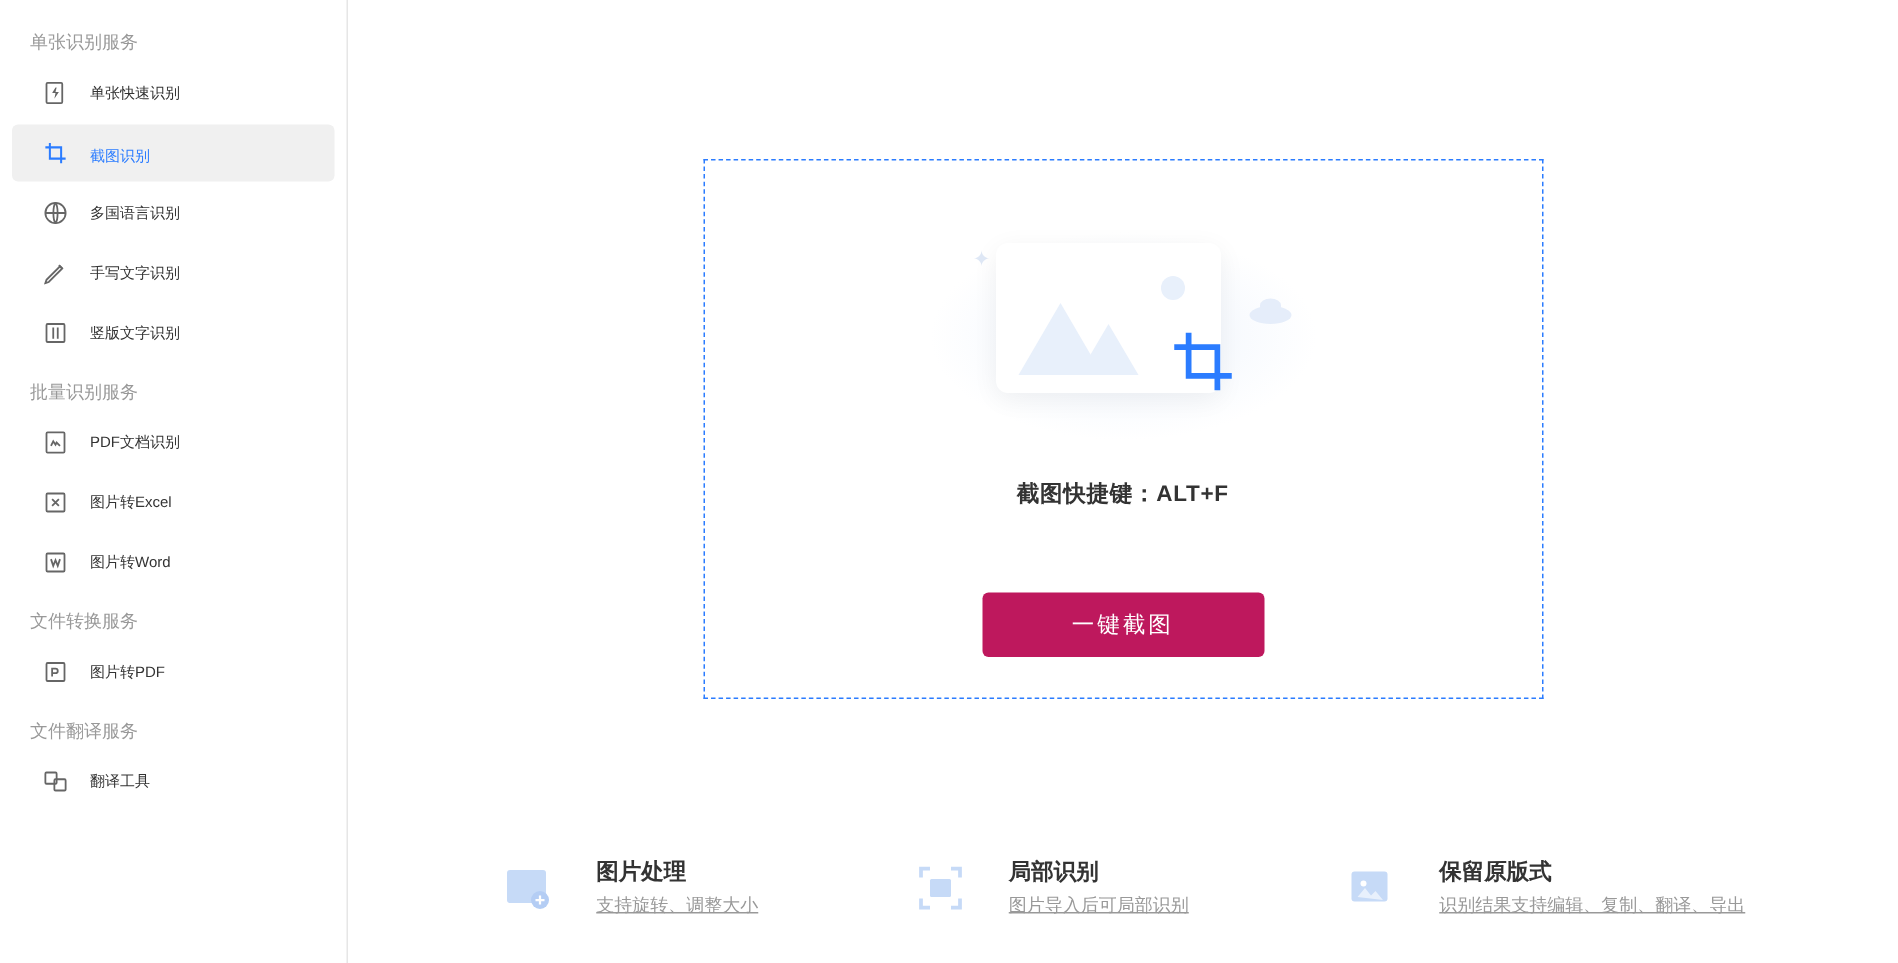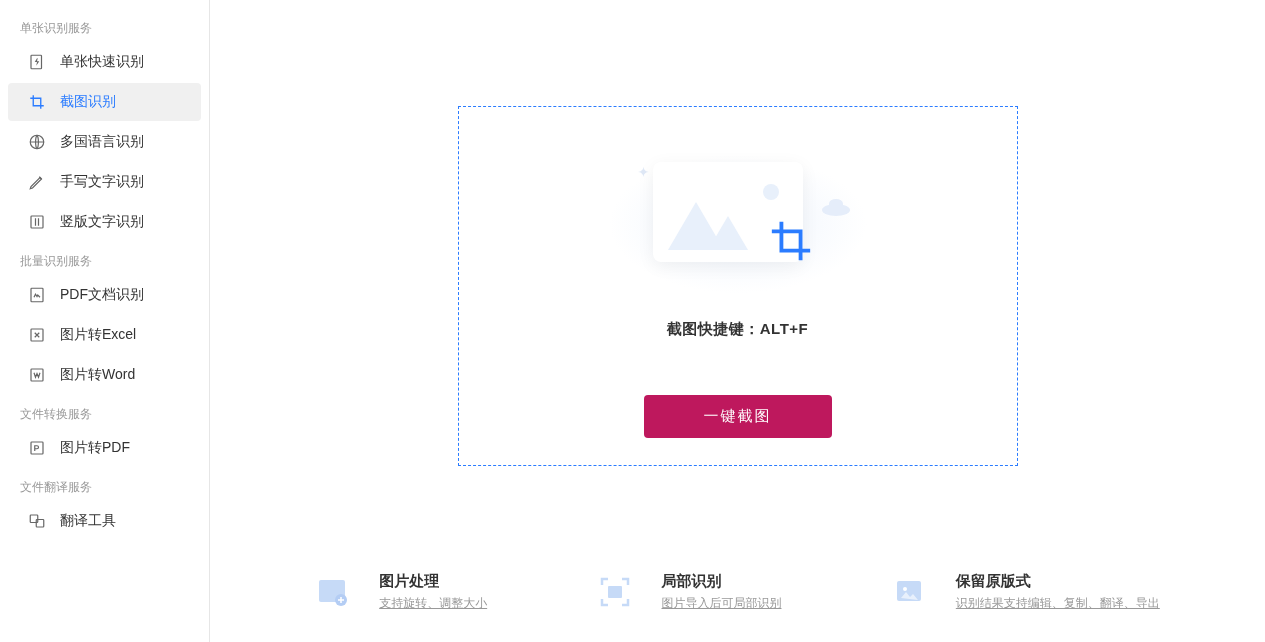--- a/index.html
+++ b/index.html
@@ -9,38 +9,38 @@
     }
     body {
       font-family: "Microsoft YaHei", "PingFang SC", sans-serif;
       background: #fff;
       width: 1265px;
       height: 642px;
       overflow: hidden;
       display: flex;
     }
     .sidebar {
-      width: 210px;
+      width: 232px;
       height: 100%;
       background: #fff;
       border-right: 1px solid #e6e6e6;
       padding-top: 10px;
       overflow-y: auto;
     }
     .section-header {
       font-size: 12px;
       color: #999;
       padding: 10px 20px 6px 20px;
     }
     .sidebar-item {
       display: flex;
       align-items: center;
       padding: 10px 20px;
       cursor: pointer;
-      font-size: 14px;
+      font-size: 10px;
       color: #333;
       margin: 0 8px 2px 8px;
       border-radius: 4px;
     }
     .sidebar-item.active {
       background: #f0f0f0;
       color: #2b7cff;
       align-items: flex-end;
     }
     .sidebar-item.active .sidebar-icon {

